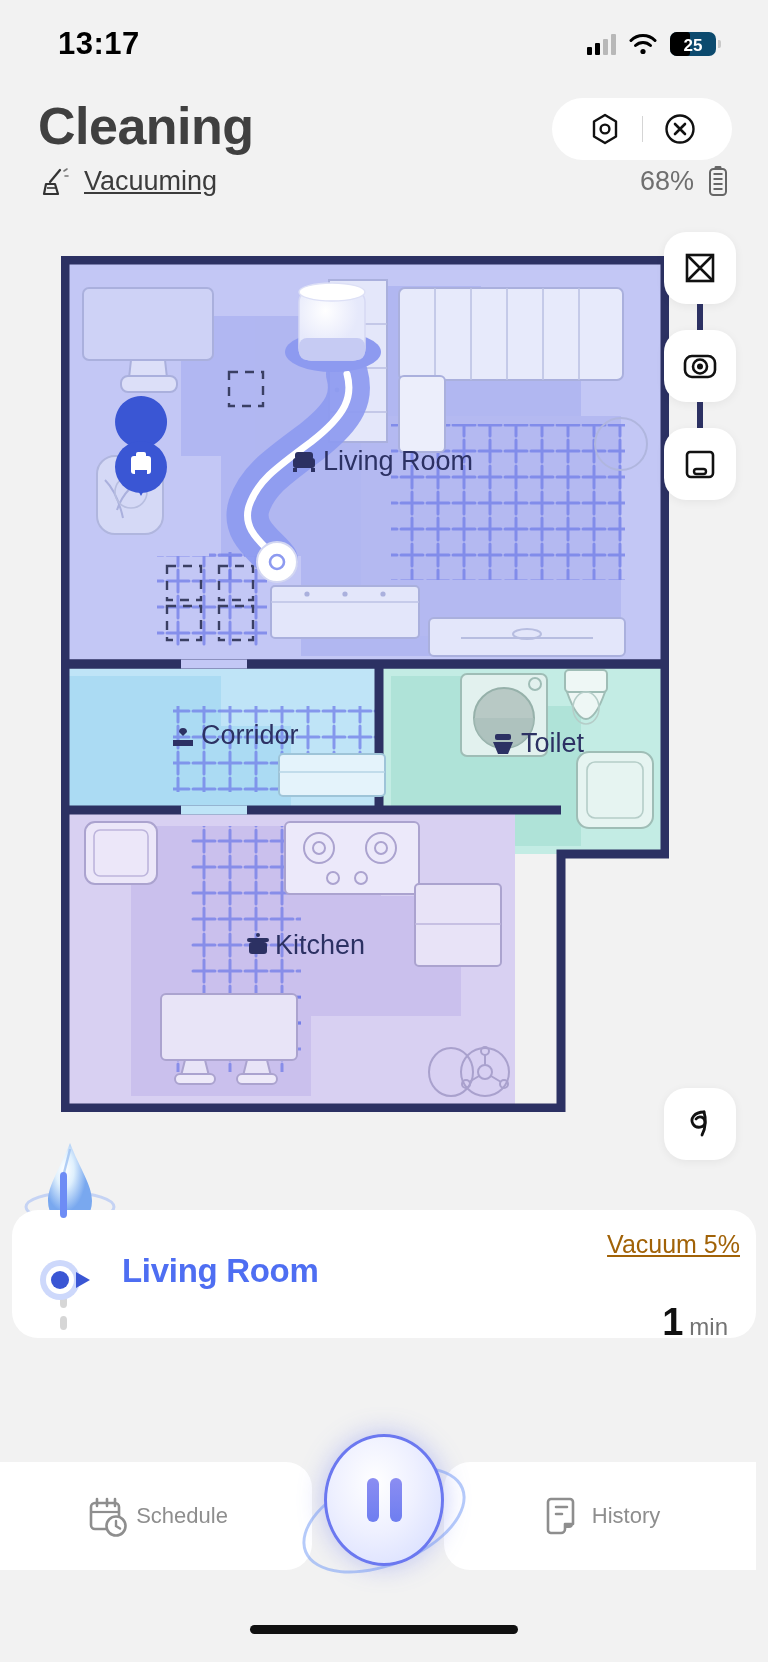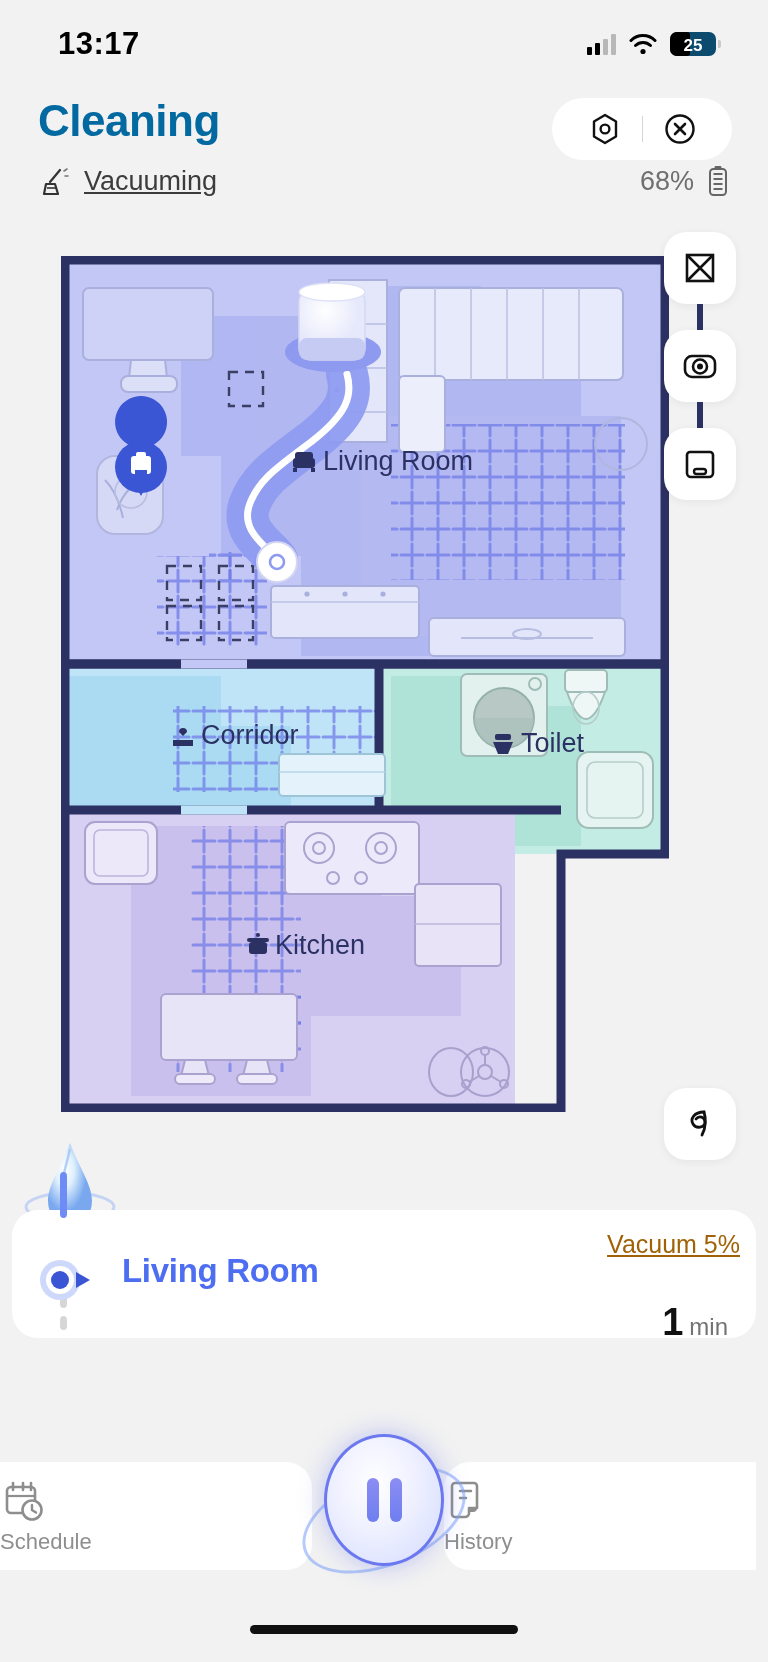--- a/index.html
+++ b/index.html
@@ -34,21 +34,21 @@
     background:#c9c9c9; border-radius:0 2px 2px 0; }
   .batt .fill{ position:absolute; left:0; top:0; height:24px; width:20px; background:#000;
     border-radius:7px 3px 3px 7px; }
   .batt .num{ position:relative; z-index:2; width:100%; text-align:center;
     font-size:17px; font-weight:700; color:#fff; }
 
   
   .header { position: absolute; top: 92px; left: 0; width: 768px; height: 130px; }
   .title {
     position: absolute; left: 38px; top: 4px;
-    font-size: 44px; font-weight: 700; color: #0369a1; letter-spacing: -.5px;
+    font-size: 52px; font-weight: 700; color: #404040; letter-spacing: -.5px;
   }
   .hdr-actions {
     position: absolute; right: 36px; top: 6px;
     width: 180px; height: 62px; background: #fff; border-radius: 31px;
     display: flex; align-items: center; justify-content: center; gap: 0;
   }
   .hdr-btn { width: 74px; height: 62px; display:flex; align-items:center; justify-content:center; }
   .hdr-div { width: 1px; height: 26px; background: #d5d5d5; }
 
   .substatus { position: absolute; left: 38px; top: 72px; display: flex; align-items: center; gap: 12px; }
@@ -93,21 +93,21 @@
   .card-time { position: absolute; right: 28px; top: 62px; display: flex; align-items: baseline; gap: 6px; }
   .card-time .n { font-size: 38px; font-weight: 600; color: #111; }
   .card-time .u { font-size: 24px; color: #737373; margin-top: 41px; }
   .track { position: absolute; left: 44px; top: -38px; width: 14px; height: 160px; }
   .track .seg { position:absolute; left:4px; width:7px; border-radius:4px; }
 
   
   .nav { position: absolute; left: 0; bottom: 92px; width: 768px; height: 130px; }
   .nav-card {
     position: absolute; top: 22px; width: 312px; height: 108px; background: #fff;
-    display: flex; flex-direction: column; align-items: flex-start; justify-content: center; gap: 6px;
+    display: flex; flex-direction: row; align-items: center; justify-content: center; gap: 6px;
   }
   .nav-left { left: 0; border-radius: 0 26px 26px 0; }
   .nav-right { right: 12px; border-radius: 26px 0 0 26px; }
   .nav-lbl { font-size: 22px; color: #8e8e8e; }
   .playbtn {
     position: absolute; left: 50%; margin-left: -60px; top: -6px;
     width: 120px; height: 132px; border-radius: 60px/66px;
     background: radial-gradient(ellipse at 42% 36%, #ffffff 0%, #eef0ff 45%, #dfe4ff 75%, #cfd6fb 100%);
     border: 3px solid #6b78f0;
     display:flex; align-items:center; justify-content:center;

